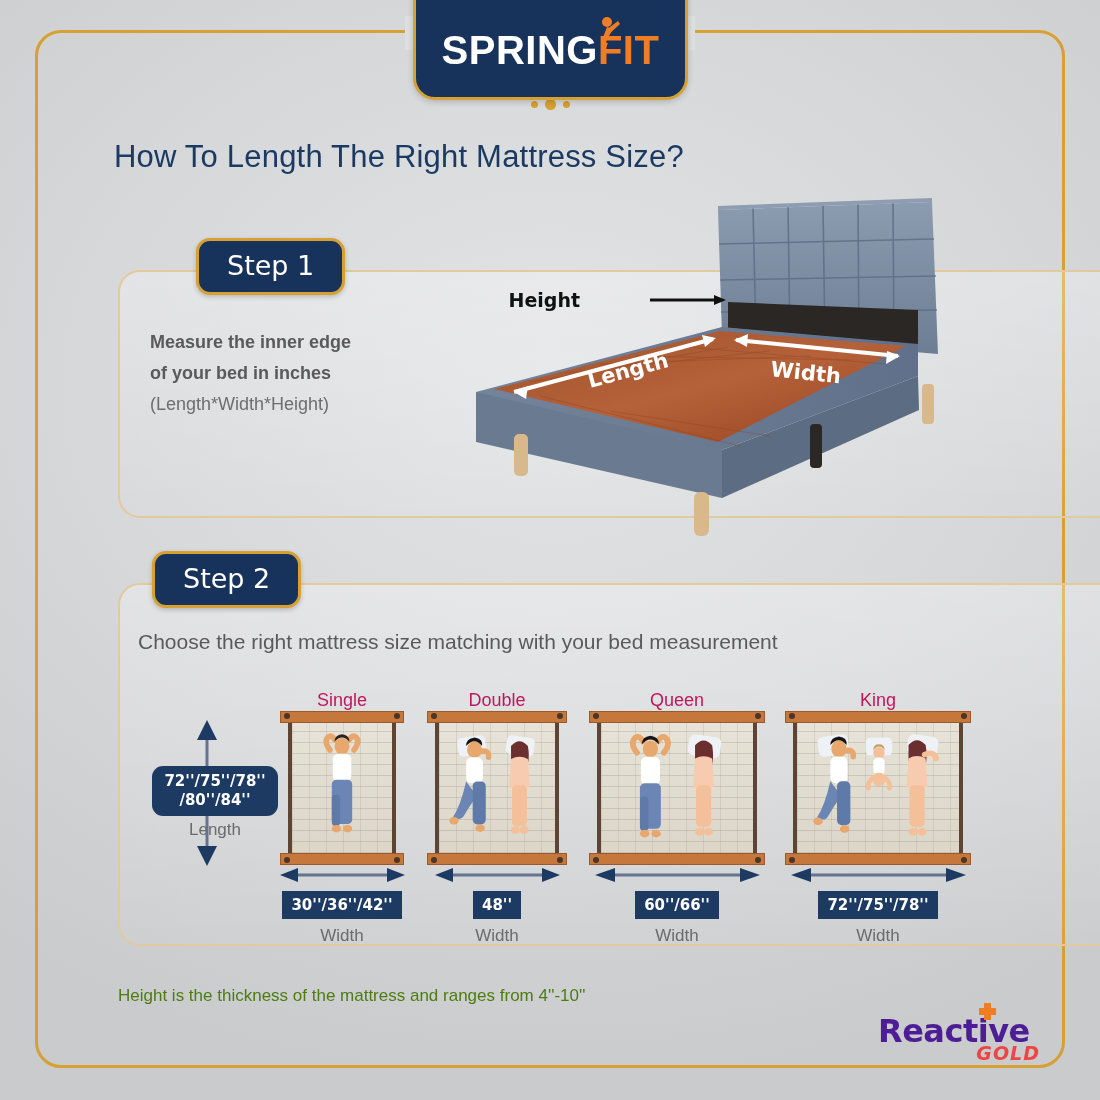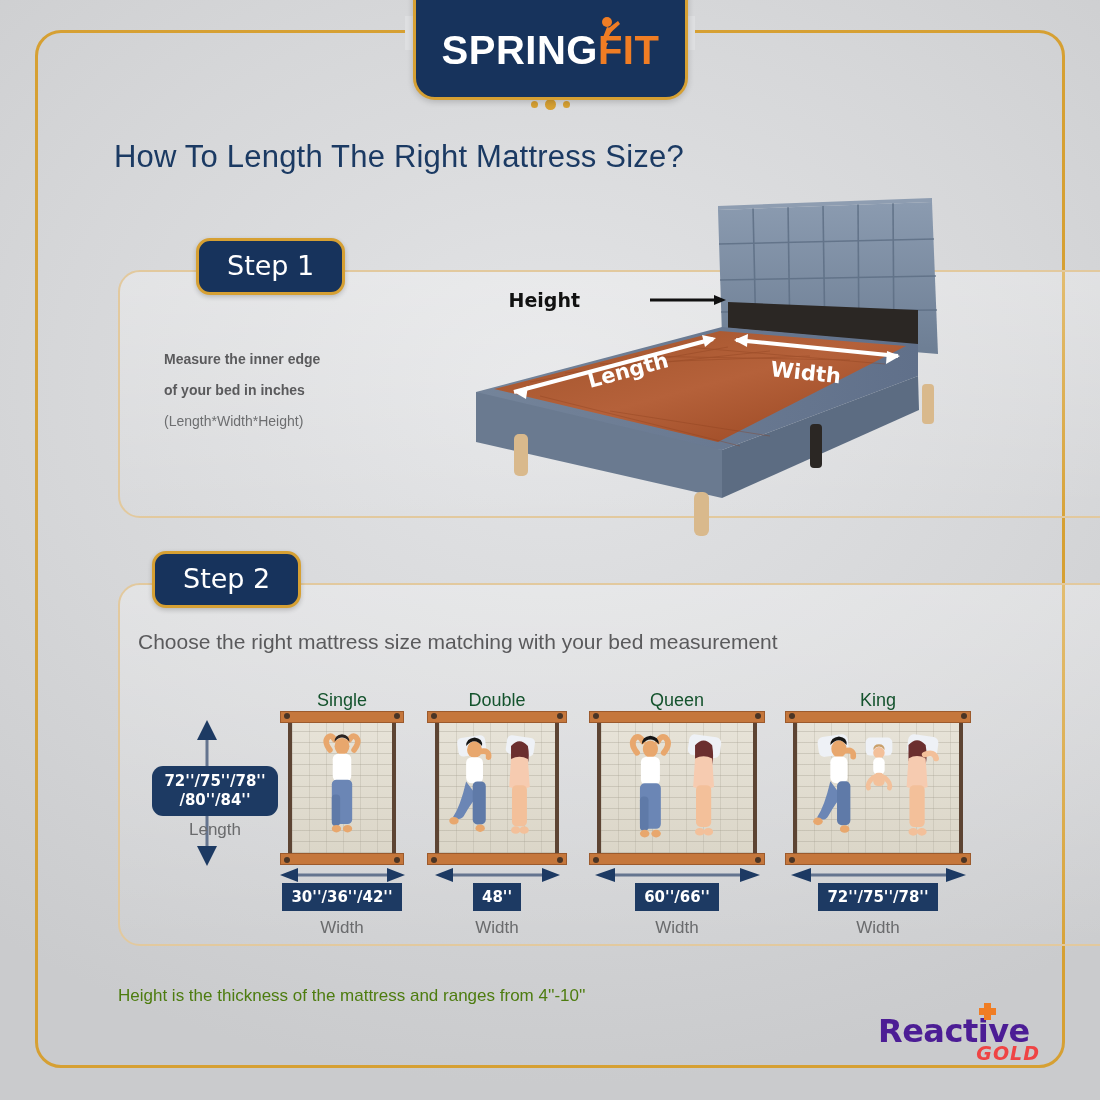--- a/index.html
+++ b/index.html
@@ -56,51 +56,51 @@
   #card2 { left:118px; top:583px; width:1030px; height:363px; }
 
   .step-badge {
     position:absolute; background:#17335c; border:3px solid #d6a033; border-radius:14px;
     color:#fff; font-size:27px; padding:9px 28px 11px; box-shadow:0 2px 5px rgba(0,0,0,.2);
     font-family:"DejaVu Sans", sans-serif;
   }
   #step1-badge { left:152px; top:238px;margin-left:44px; }
   #step2-badge { left:152px; top:551px; }
 
-  .step1-text { position:absolute; left:150px; top:344px; width:330px;
-    font-size:14px; line-height:31px; color:#5a5a5c; font-weight:bold;margin-left:14px; }
+  .step1-text { position:absolute; left:150px; top:327px; width:330px;
+    font-size:18px; line-height:31px; color:#5a5a5c; font-weight:bold; }
   .step1-text .light { font-weight:normal; color:#6d6e70; }
 
   .step2-text { position:absolute; left:138px; top:627px; width:760px;
     font-size:21px; line-height:30px; color:#5a5a5c; }
 
   
   .bed-wrap { position:absolute; left:470px; top:196px; width:520px; height:340px; }
   .bed-wrap svg { width:100%; height:100%; display:block; }
 
   
   .sizes { position:absolute; left:150px; top:690px; width:940px; height:250px; }
   .size-col { position:absolute; top:0; width:140px; text-align:center; }
-  .size-title { font-size:18px; color:#14532d; margin-bottom:4px; }
+  .size-title { font-size:18px; color:#be185d; margin-bottom:4px; }
   .mat { position:relative; border-left:4px solid #5d4433; border-right:4px solid #5d4433;
     background:#ded9ce; }
   .mat .rail { position:absolute; left:-12px; right:-12px; height:12px; background:#c5773c;
     border:1px solid #9c5a2c; }
   .mat .rail.t { top:-12px; } .mat .rail.b { bottom:-12px; }
   .mat .rivet { position:absolute; width:6px; height:6px; border-radius:50%; background:#4a3526; }
   .mat-inner { position:absolute; inset:0; overflow:hidden;
      background:
        repeating-linear-gradient(0deg, rgba(160,155,140,.35) 0 1px, transparent 1px 11px),
        repeating-linear-gradient(90deg, rgba(160,155,140,.25) 0 1px, transparent 1px 17px),
        linear-gradient(180deg,#e7e3d8,#dbd6c8); }
   .mat-inner svg { position:absolute; inset:0; width:100%; height:100%; }
 
   .wdim { margin-top:14px; }
   .wbadge { display:inline-block; background:#1d3a63; color:#fff; font-size:15px;
-    font-weight:bold; padding:5px 9px; margin-top:0; font-family:"DejaVu Sans", sans-serif; }
+    font-weight:bold; padding:5px 9px; margin-top:8px; font-family:"DejaVu Sans", sans-serif; }
   .wlabel { font-size:17px; color:#6a6b6d; margin-top:7px; }
 
   .lendim { position:absolute; left:0; top:18px; width:130px; text-align:center; }
   .lbadge { display:inline-block; background:#1d3a63; color:#fff; font-size:15px;
     font-weight:bold; padding:6px 12px; border-radius:11px; line-height:19px;
     font-family:"DejaVu Sans", sans-serif; }
   .llabel { font-size:17px; color:#6a6b6d; margin-top:4px; }
 
   .footnote { position:absolute; left:118px; top:986px; font-size:17px; color:#4d7c0f; }
 

